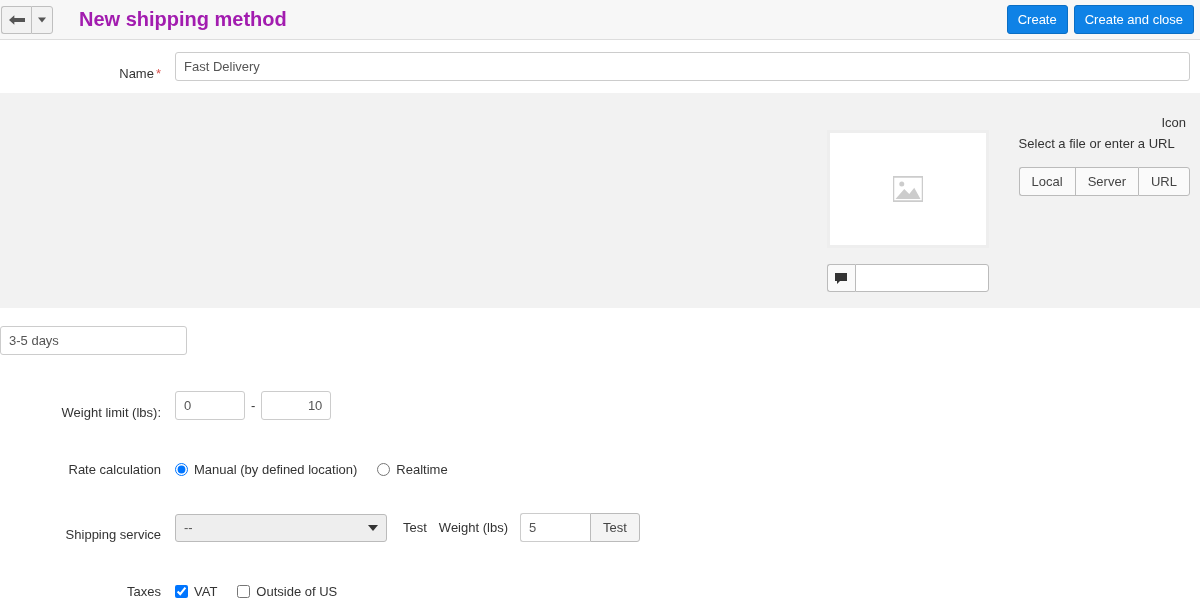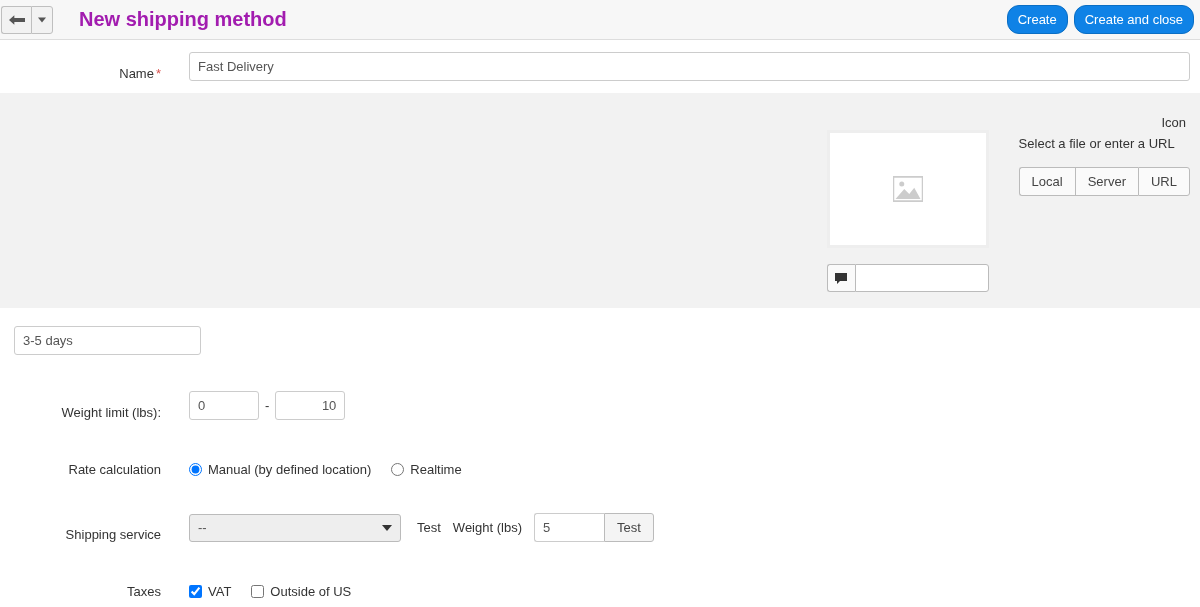--- a/index.html
+++ b/index.html
@@ -32,39 +32,39 @@
   .back-btn svg { width: 16px; height: 14px; }
   .back-drop svg { width: 10px; height: 6px; }
   .page-title { font-size: 20px; font-weight: bold; color: #a21caf; margin-left: 6px;}
   .tb-right { display: flex; gap: 6px; }
   .btn-primary {
     background: #0f82e6;
     border: 1px solid #0a6ec4;
     color: #fff;
     padding: 6px 10px;
     font-size: 13px;
-    border-radius: 12px;
+    border-radius: 3px;
     cursor: pointer;
   }
   .form-row {
     display: flex;
     align-items: flex-end;
     padding: 12px 0 12px 0;
   }
   .form-row.tight { padding-top: 18px; padding-bottom: 18px;}
   .label-col {
     width: 175px;
     text-align: right;
     padding-right: 14px;
     padding-top: 6px;
     color: #333;
     flex-shrink: 0;
   }
   .req { color: #d9534f; margin-left: 2px;}
-  .field-col { flex: 1; display: flex; align-items: center; flex-wrap: wrap; gap: 6px; padding-right: 10px; margin-left: 14px;}
+  .field-col { flex: 1; display: flex; align-items: center; flex-wrap: wrap; gap: 6px; padding-right: 10px;}
   .text-input {
     border: 1px solid #ccc;
     border-radius: 3px;
     padding: 6px 8px;
     font-size: 13px;
     color: #555;
     background: #fff;
   }
   .text-input.full { flex: 1; }
   .text-input.small { width: 70px; }

